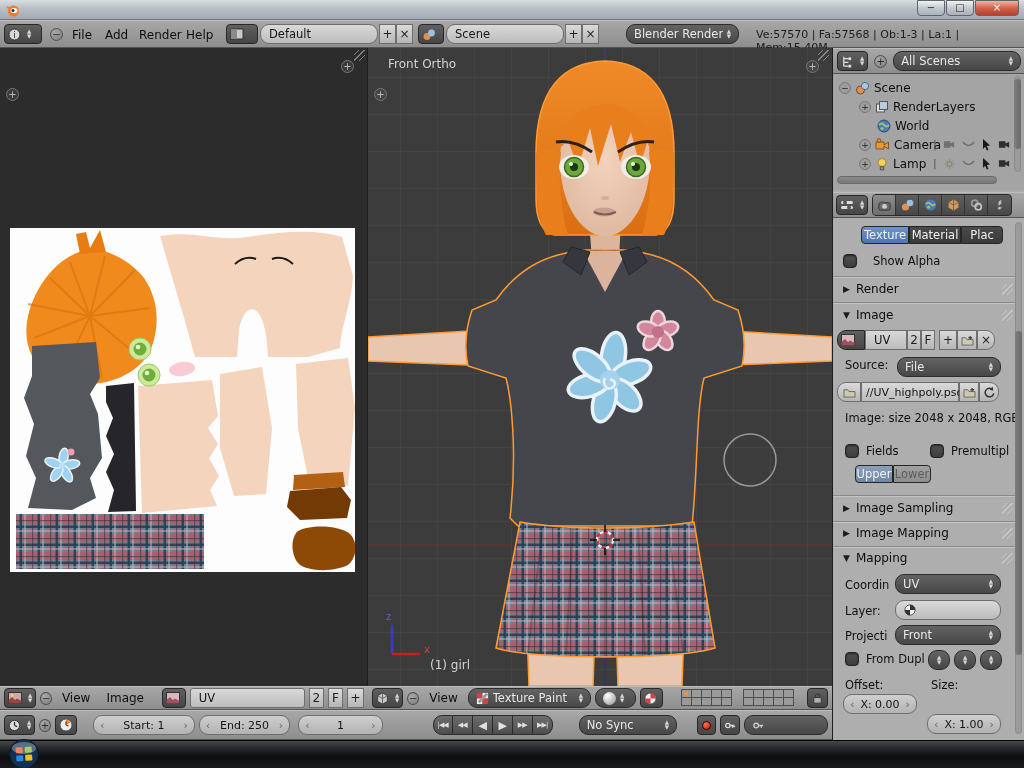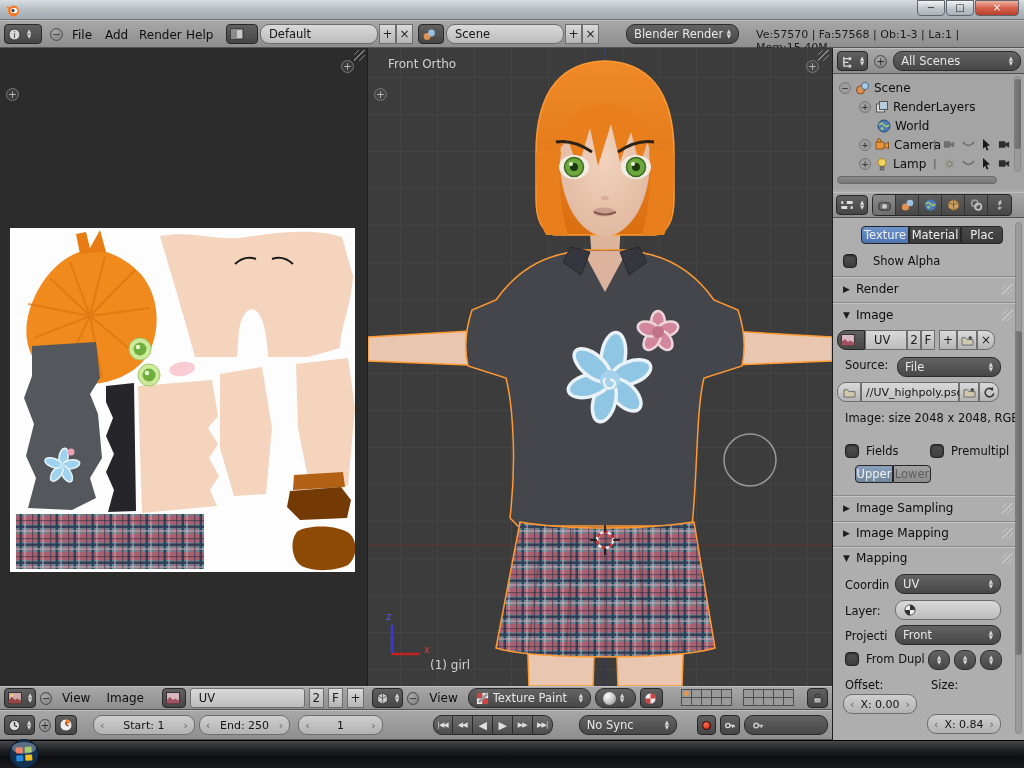--- a/index.html
+++ b/index.html
@@ -764,21 +764,21 @@
         </div>
       <div class="abs dd" style="left:121px;top:432px;width:22px;justify-content:center">
           <span class="spin" style="margin:0"></span>
         </div>
       <div class="abs dd" style="left:147px;top:432px;width:22px;justify-content:center">
           <span class="spin" style="margin:0"></span>
         </div>
       <span class="abs plabel" style="left:12px;top:460px">Offset:</span>
       <span class="abs plabel" style="left:98px;top:460px">Size:</span>
       <div class="abs npill" style="left:10px;top:476px;width:74px">X: 0.00</div>
-      <div class="abs npill" style="left:94px;top:476px;width:74px">X: 0.84</div>
+      <div class="abs npill" style="left:94px;top:476px;width:74px">X: 1.00</div>
       <div class="abs npill" style="left:10px;top:499px;width:74px">Y: 0.00</div>
 
       <div class="vscroll" style="left:182px;top:4px;height:512px">
           <div class="vpill" style="left:-1px;top:108px;height:324px"></div>
         </div>
     </div>
   </div>
 
   <div id="taskbar" class="abs">
     <svg class="abs" style="left:8px;top:-3px" width="32" height="32" viewBox="0 0 32 32">

